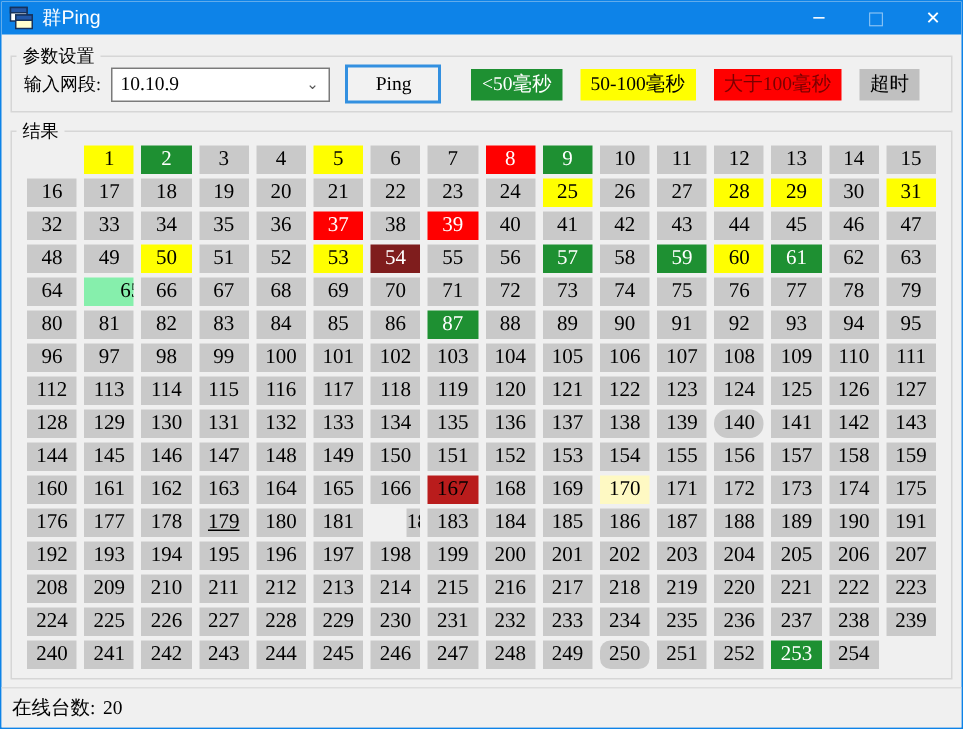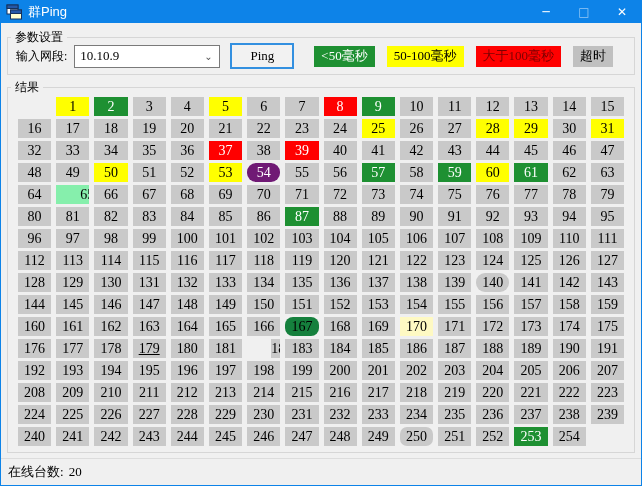--- a/index.html
+++ b/index.html
@@ -172,21 +172,21 @@
         <div class="host-cell" style="background: rgb(201, 201, 201); color: rgb(0, 0, 0);">44</div>
         <div class="host-cell" style="background: rgb(201, 201, 201); color: rgb(0, 0, 0);">45</div>
         <div class="host-cell" style="background: rgb(201, 201, 201); color: rgb(0, 0, 0);">46</div>
         <div class="host-cell" style="background: rgb(201, 201, 201); color: rgb(0, 0, 0);">47</div>
         <div class="host-cell" style="background: rgb(201, 201, 201); color: rgb(0, 0, 0);">48</div>
         <div class="host-cell" style="background: rgb(201, 201, 201); color: rgb(0, 0, 0);">49</div>
         <div class="host-cell" style="background: rgb(255, 255, 0); color: rgb(0, 0, 0);">50</div>
         <div class="host-cell" style="background: rgb(201, 201, 201); color: rgb(0, 0, 0);">51</div>
         <div class="host-cell" style="background: rgb(201, 201, 201); color: rgb(0, 0, 0);">52</div>
         <div class="host-cell" style="background: rgb(255, 255, 0); color: rgb(0, 0, 0);">53</div>
-        <div class="host-cell" style="background: #701a75; color: rgb(255, 255, 255); border-radius: 9px;">54</div>
+        <div class="host-cell" style="background: #7f1d1d; color: rgb(255, 255, 255);">54</div>
         <div class="host-cell" style="background: rgb(201, 201, 201); color: rgb(0, 0, 0);">55</div>
         <div class="host-cell" style="background: rgb(201, 201, 201); color: rgb(0, 0, 0);">56</div>
         <div class="host-cell" style="background: rgb(30, 144, 50); color: rgb(255, 255, 255);">57</div>
         <div class="host-cell" style="background: rgb(201, 201, 201); color: rgb(0, 0, 0);">58</div>
         <div class="host-cell" style="background: rgb(30, 144, 50); color: rgb(255, 255, 255);">59</div>
         <div class="host-cell" style="background: rgb(255, 255, 0); color: rgb(0, 0, 0);">60</div>
         <div class="host-cell" style="background: rgb(30, 144, 50); color: rgb(255, 255, 255);">61</div>
         <div class="host-cell" style="background: rgb(201, 201, 201); color: rgb(0, 0, 0);">62</div>
         <div class="host-cell" style="background: rgb(201, 201, 201); color: rgb(0, 0, 0);">63</div>
         <div class="host-cell" style="background: rgb(201, 201, 201); color: rgb(0, 0, 0);">64</div>
@@ -285,21 +285,21 @@
         <div class="host-cell" style="background: rgb(201, 201, 201); color: rgb(0, 0, 0);">157</div>
         <div class="host-cell" style="background: rgb(201, 201, 201); color: rgb(0, 0, 0);">158</div>
         <div class="host-cell" style="background: rgb(201, 201, 201); color: rgb(0, 0, 0);">159</div>
         <div class="host-cell" style="background: rgb(201, 201, 201); color: rgb(0, 0, 0);">160</div>
         <div class="host-cell" style="background: rgb(201, 201, 201); color: rgb(0, 0, 0);">161</div>
         <div class="host-cell" style="background: rgb(201, 201, 201); color: rgb(0, 0, 0);">162</div>
         <div class="host-cell" style="background: rgb(201, 201, 201); color: rgb(0, 0, 0);">163</div>
         <div class="host-cell" style="background: rgb(201, 201, 201); color: rgb(0, 0, 0);">164</div>
         <div class="host-cell" style="background: rgb(201, 201, 201); color: rgb(0, 0, 0);">165</div>
         <div class="host-cell" style="background: rgb(201, 201, 201); color: rgb(0, 0, 0);">166</div>
-        <div class="host-cell" style="background: #15803d; color: rgb(0, 0, 0); border-radius: 8px;">167</div>
+        <div class="host-cell" style="background: #b91c1c; color: rgb(0, 0, 0);">167</div>
         <div class="host-cell" style="background: rgb(201, 201, 201); color: rgb(0, 0, 0);">168</div>
         <div class="host-cell" style="background: rgb(201, 201, 201); color: rgb(0, 0, 0);">169</div>
         <div class="host-cell" style="background: #fef9c3; color: rgb(0, 0, 0);">170</div>
         <div class="host-cell" style="background: rgb(201, 201, 201); color: rgb(0, 0, 0);">171</div>
         <div class="host-cell" style="background: rgb(201, 201, 201); color: rgb(0, 0, 0);">172</div>
         <div class="host-cell" style="background: rgb(201, 201, 201); color: rgb(0, 0, 0);">173</div>
         <div class="host-cell" style="background: rgb(201, 201, 201); color: rgb(0, 0, 0);">174</div>
         <div class="host-cell" style="background: rgb(201, 201, 201); color: rgb(0, 0, 0);">175</div>
         <div class="host-cell" style="background: rgb(201, 201, 201); color: rgb(0, 0, 0);">176</div>
         <div class="host-cell" style="background: rgb(201, 201, 201); color: rgb(0, 0, 0);">177</div>

